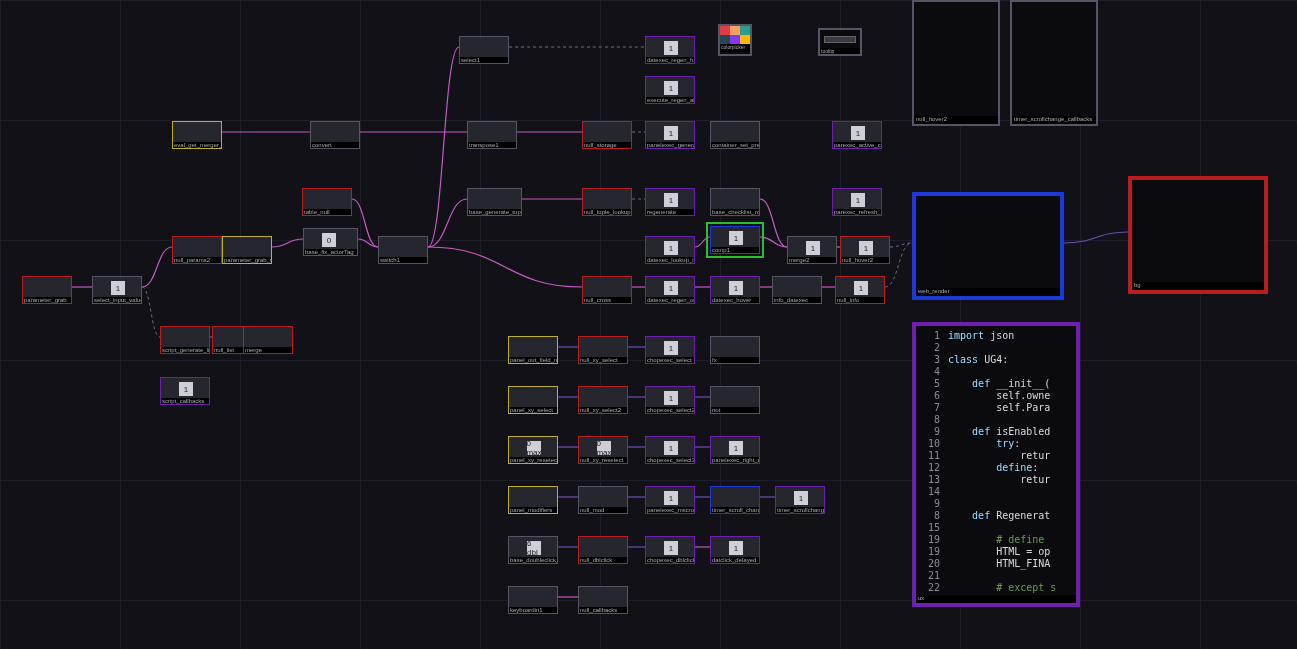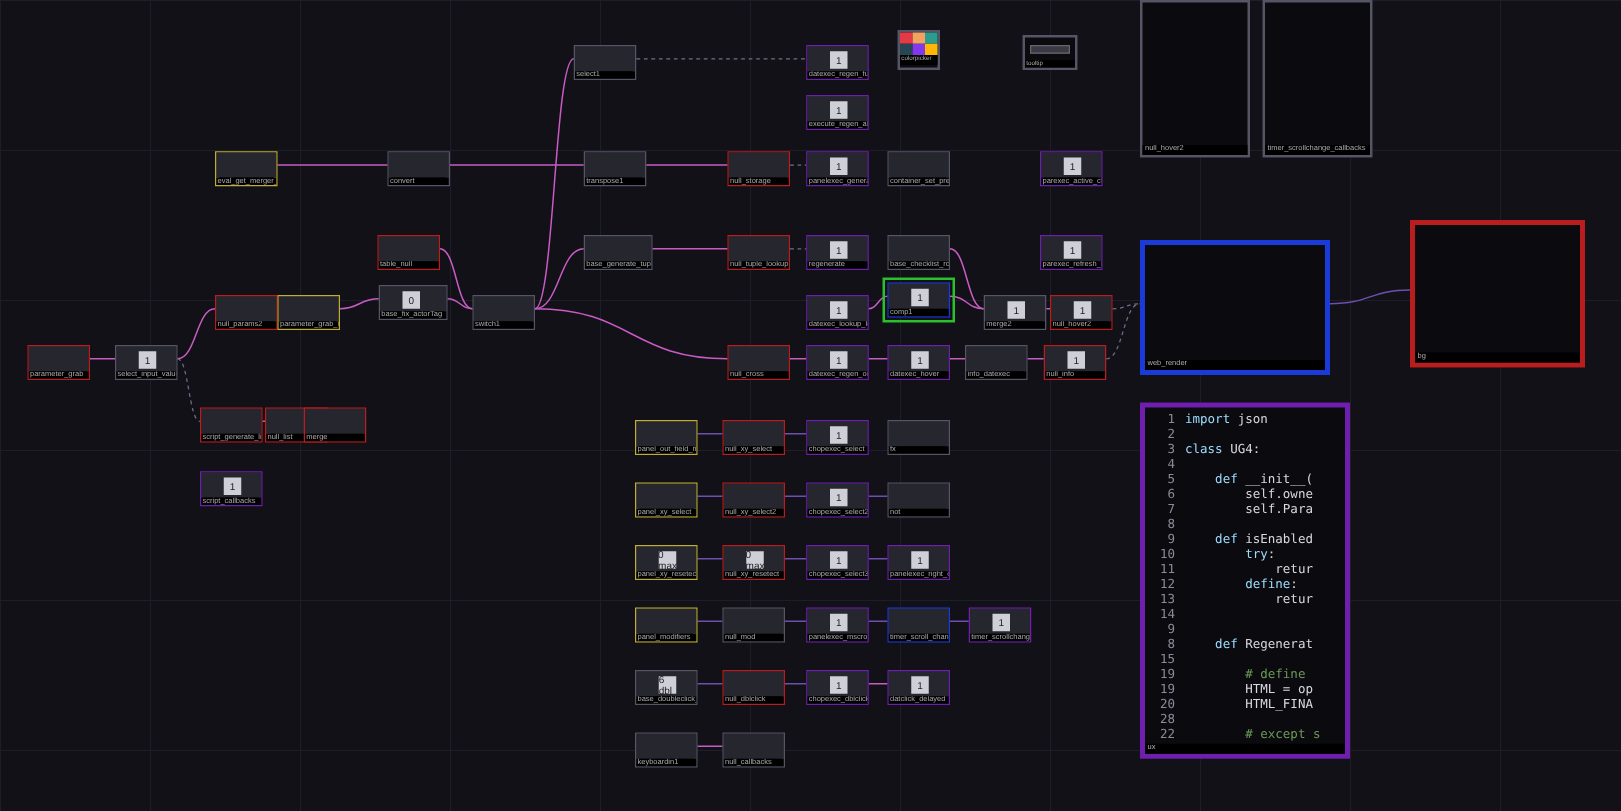--- a/index.html
+++ b/index.html
@@ -418,21 +418,21 @@
 <span class="ln">11</span>            retur
 <span class="ln">12</span>        <span class="kw">define</span>:
 <span class="ln">13</span>            retur
 <span class="ln">14</span>
 <span class="ln">9</span>
 <span class="ln">8</span>    <span class="kw">def</span> Regenerat
 <span class="ln">15</span>
 <span class="ln">19</span>        <span class="cmt"># define </span>
 <span class="ln">19</span>        HTML = op
 <span class="ln">20</span>        HTML_FINA
-<span class="ln">28</span>
+<span class="ln">21</span>
 <span class="ln">22</span>        <span class="cmt"># except s</span></div>
     <div class="footer">ux</div>
   </div>
 
   <div class="panel gray" id="grayA" style="left: 912px; top: 0px; width: 88px; height: 126px;">
     <div class="footer">null_hover2</div>
   </div>
   <div class="panel gray" id="grayB" style="left: 1010px; top: 0px; width: 88px; height: 126px;">
     <div class="footer">timer_scrollchange_callbacks</div>
   </div>

